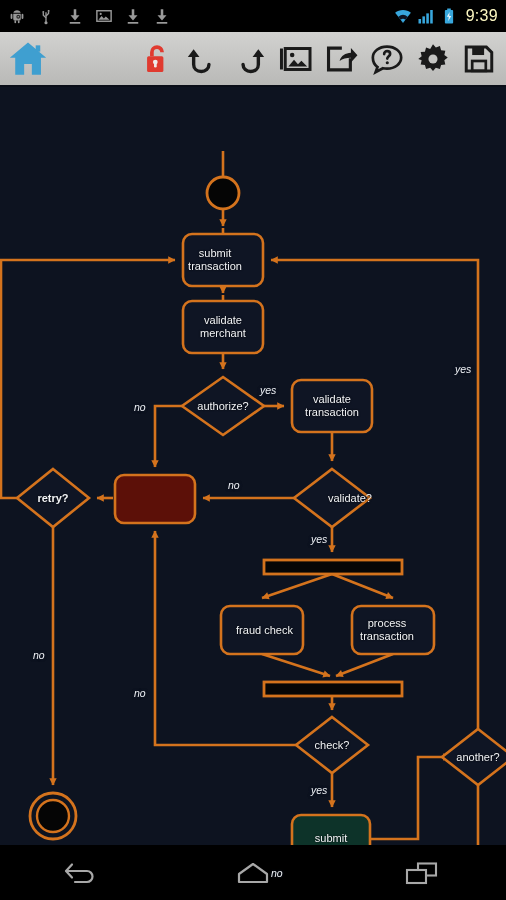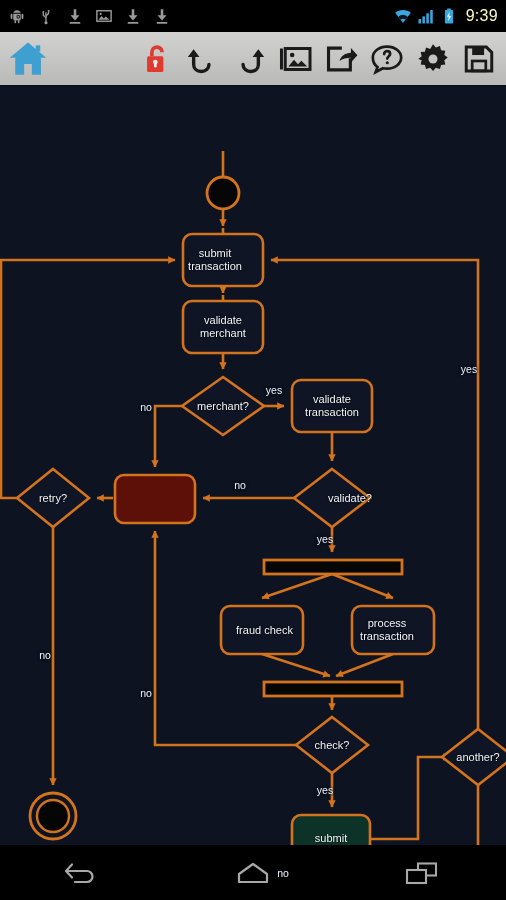--- a/index.html
+++ b/index.html
@@ -34,21 +34,21 @@
   #canvas-wrap { width:506px; height:758px; background:#0d1320; position:relative; }
   #diagram { position:absolute; inset:0; }
 
   .node-label {
     position:absolute; color:#f2f4f7; font-size:11px; line-height:13px;
     text-align:center; pointer-events:none; white-space:pre-line;
     text-shadow:0 0 2px #000;
   }
   .edge-label {
     position:absolute; color:#eef1f5; font-size:10.5px; line-height:11px;
-    text-align:center; pointer-events:none; text-shadow:0 0 3px #0d1320,0 0 3px #0d1320;
+    text-align:left; pointer-events:none; text-shadow:0 0 3px #0d1320,0 0 3px #0d1320;font-style:italic;
   }
 
   
   #nav-bar { height:55px; width:506px; background:#000;
     display:flex; align-items:center; justify-content:space-around; }
   .nicon { width:42px; height:30px; display:block; }
 </style>
 </head>
 <body>
 
@@ -280,25 +280,25 @@
 
       <circle cx="53" cy="729" r="23" fill="none" stroke="#d4731d" stroke-width="2.8"></circle>
       <circle cx="53" cy="729" r="16" fill="#050505" stroke="#d4731d" stroke-width="2.4"></circle>
     </g>
   </svg>
 
   <div class="node-label" style="left:183px;top:160px;width:64px;">submit
 transaction</div>
   <div class="node-label" style="left:183px;top:227px;width:80px;">validate
 merchant</div>
-  <div class="node-label" style="left:183px;top:313px;width:80px;">merchant?</div>
+  <div class="node-label" style="left:183px;top:313px;width:80px;">authorize?</div>
   <div class="node-label" style="left:292px;top:306px;width:80px;">validate
 transaction</div>
   <div class="node-label" style="left:292px;top:405px;width:80px;text-align:right;">validate?</div>
-  <div class="node-label" style="left:13px;top:405px;width:80px;">retry?</div>
+  <div class="node-label" style="left:13px;top:405px;width:80px;font-weight:bold;">retry?</div>
   <div class="node-label" style="left:221px;top:537px;width:87px;">fraud check</div>
   <div class="node-label" style="left:352px;top:530px;width:70px;">process
 transaction</div>
   <div class="node-label" style="left:292px;top:652px;width:80px;">check?</div>
   <div class="node-label" style="left:438px;top:664px;width:80px;">another?</div>
   <div class="node-label" style="left:292px;top:745px;width:78px;">submit</div>
 
   <div class="edge-label" style="left:260px;top:298px;width:28px;">yes</div>
   <div class="edge-label" style="left:134px;top:315px;width:24px;">no</div>
   <div class="edge-label" style="left:228px;top:393px;width:24px;">no</div>

